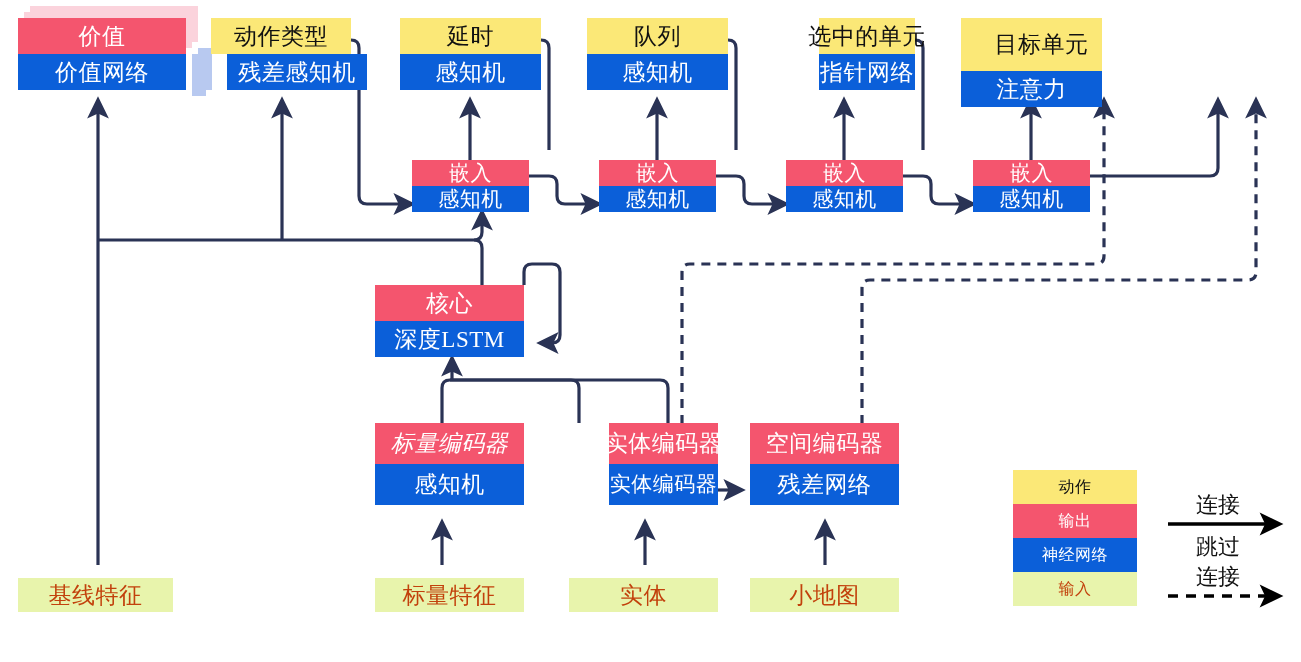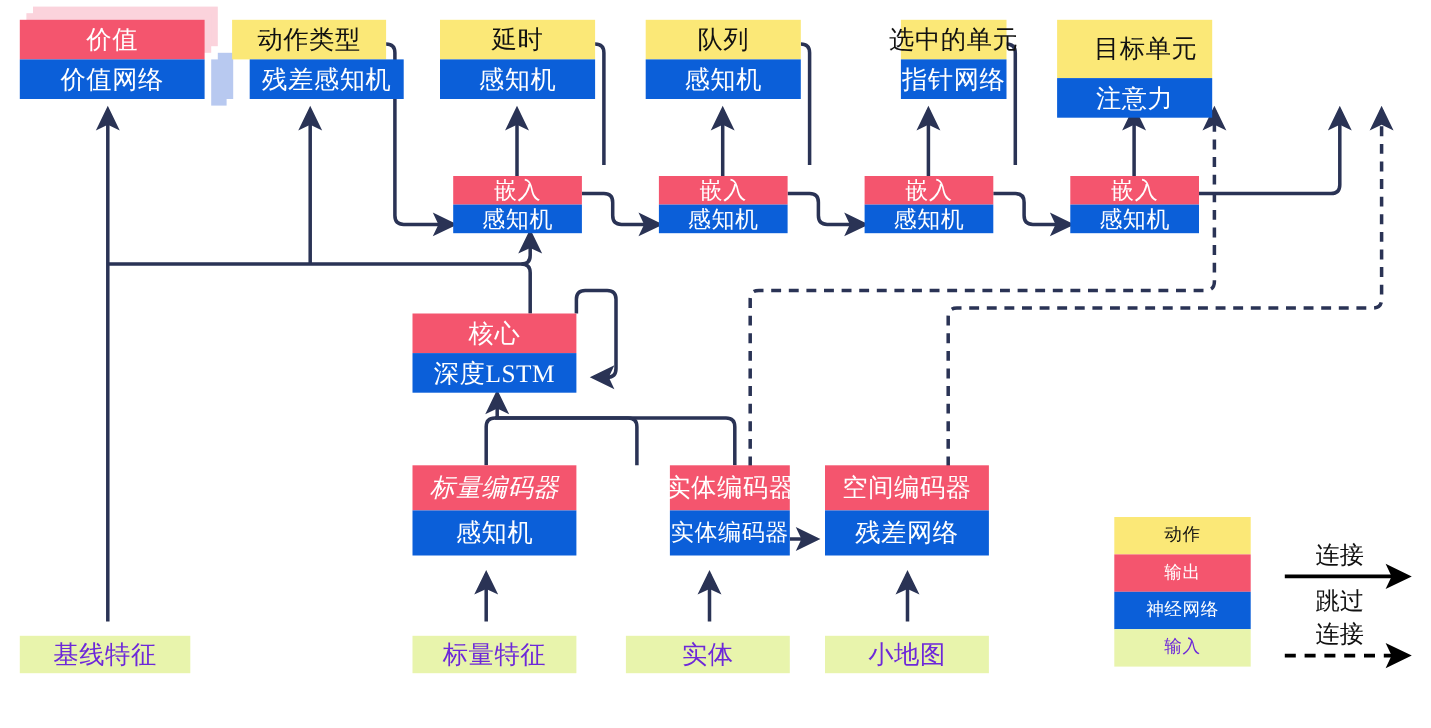--- a/index.html
+++ b/index.html
@@ -12,21 +12,21 @@
 
   .node{position:absolute;box-sizing:border-box;}
   .cell{
     display:flex;align-items:center;justify-content:center;
     box-sizing:border-box;white-space:nowrap;
     font-size:23px;line-height:1;letter-spacing:0.5px;
   }
   .c-action{background:#FBE877;color:#111111;}
   .c-output{background:#F4556E;color:#ffffff;}
   .c-net{background:#0B5FD9;color:#ffffff;}
-  .c-input{background:#E8F4AC;color:#6d28d9;}
+  .c-input{background:#E8F4AC;color:#c2410c;}
 
   .shadow{position:absolute;box-sizing:border-box;}
   .sh-out{background:#FBD3DC;}
   .sh-net{background:#B8C9F0;}
 
   
   #legend{position:absolute;}
   #legend .cell{font-size:16px;}
   .lg-text{position:absolute;font-size:22px;color:#111;white-space:nowrap;}
 </style>

